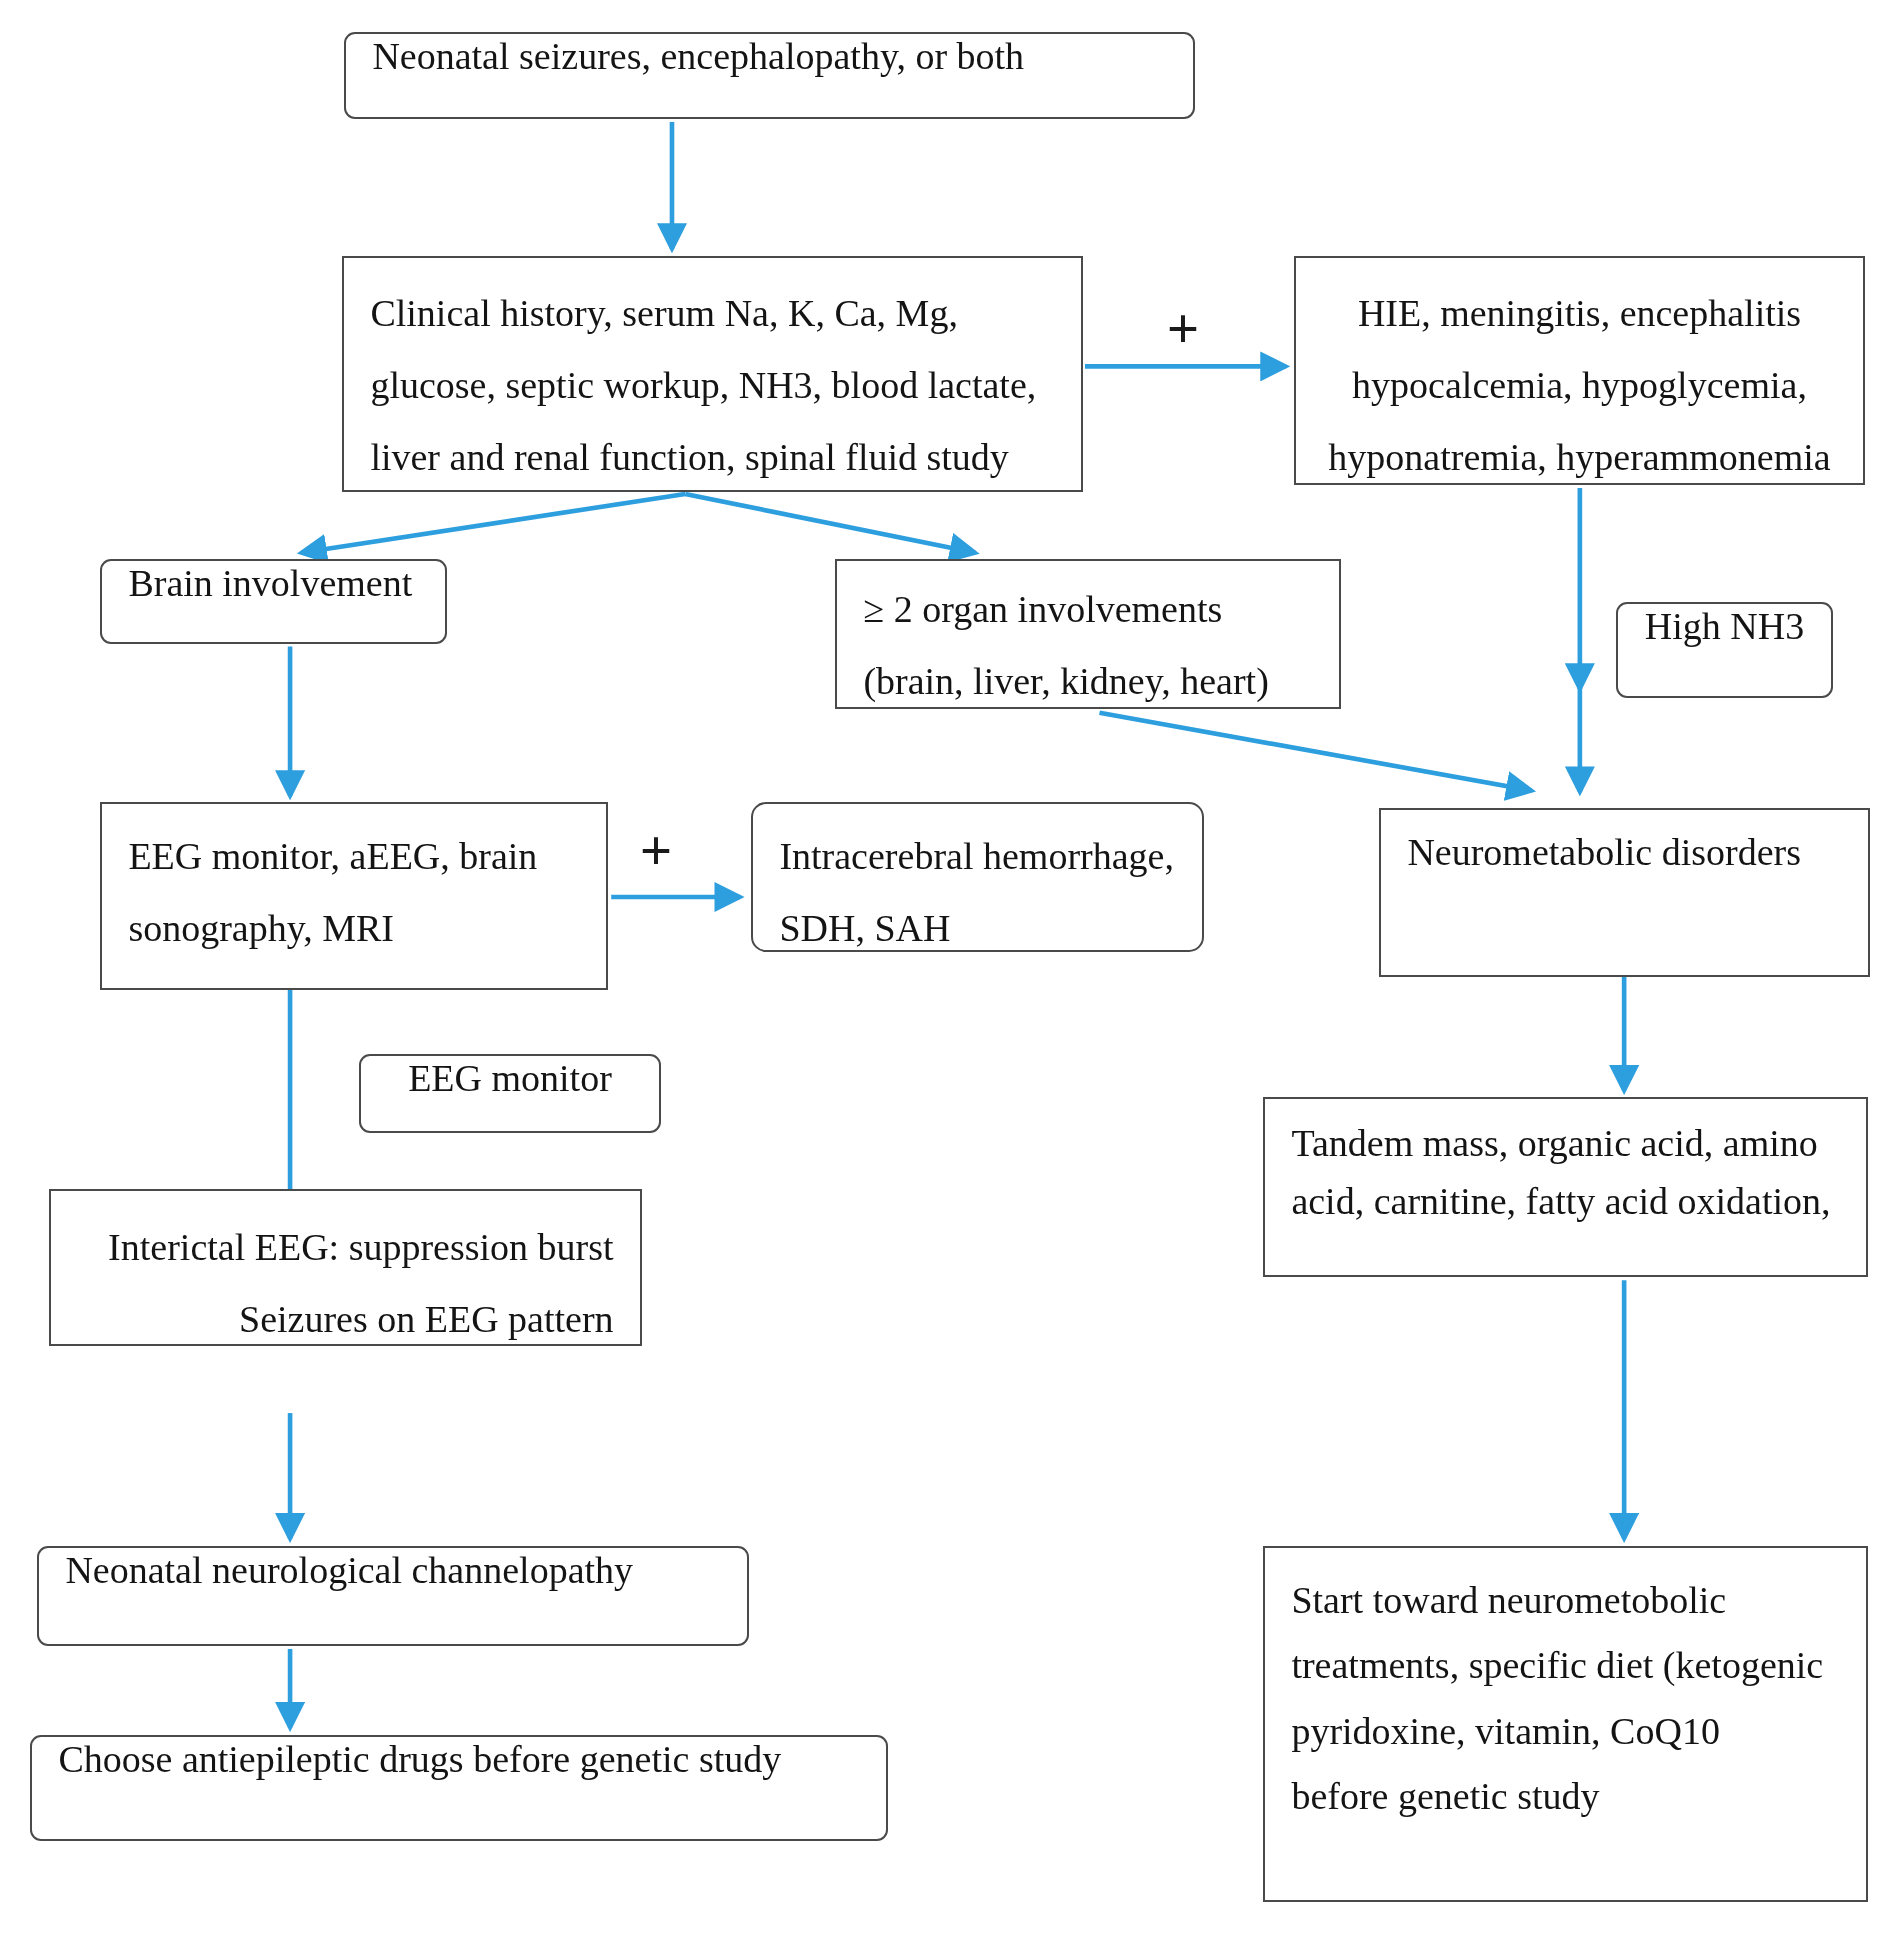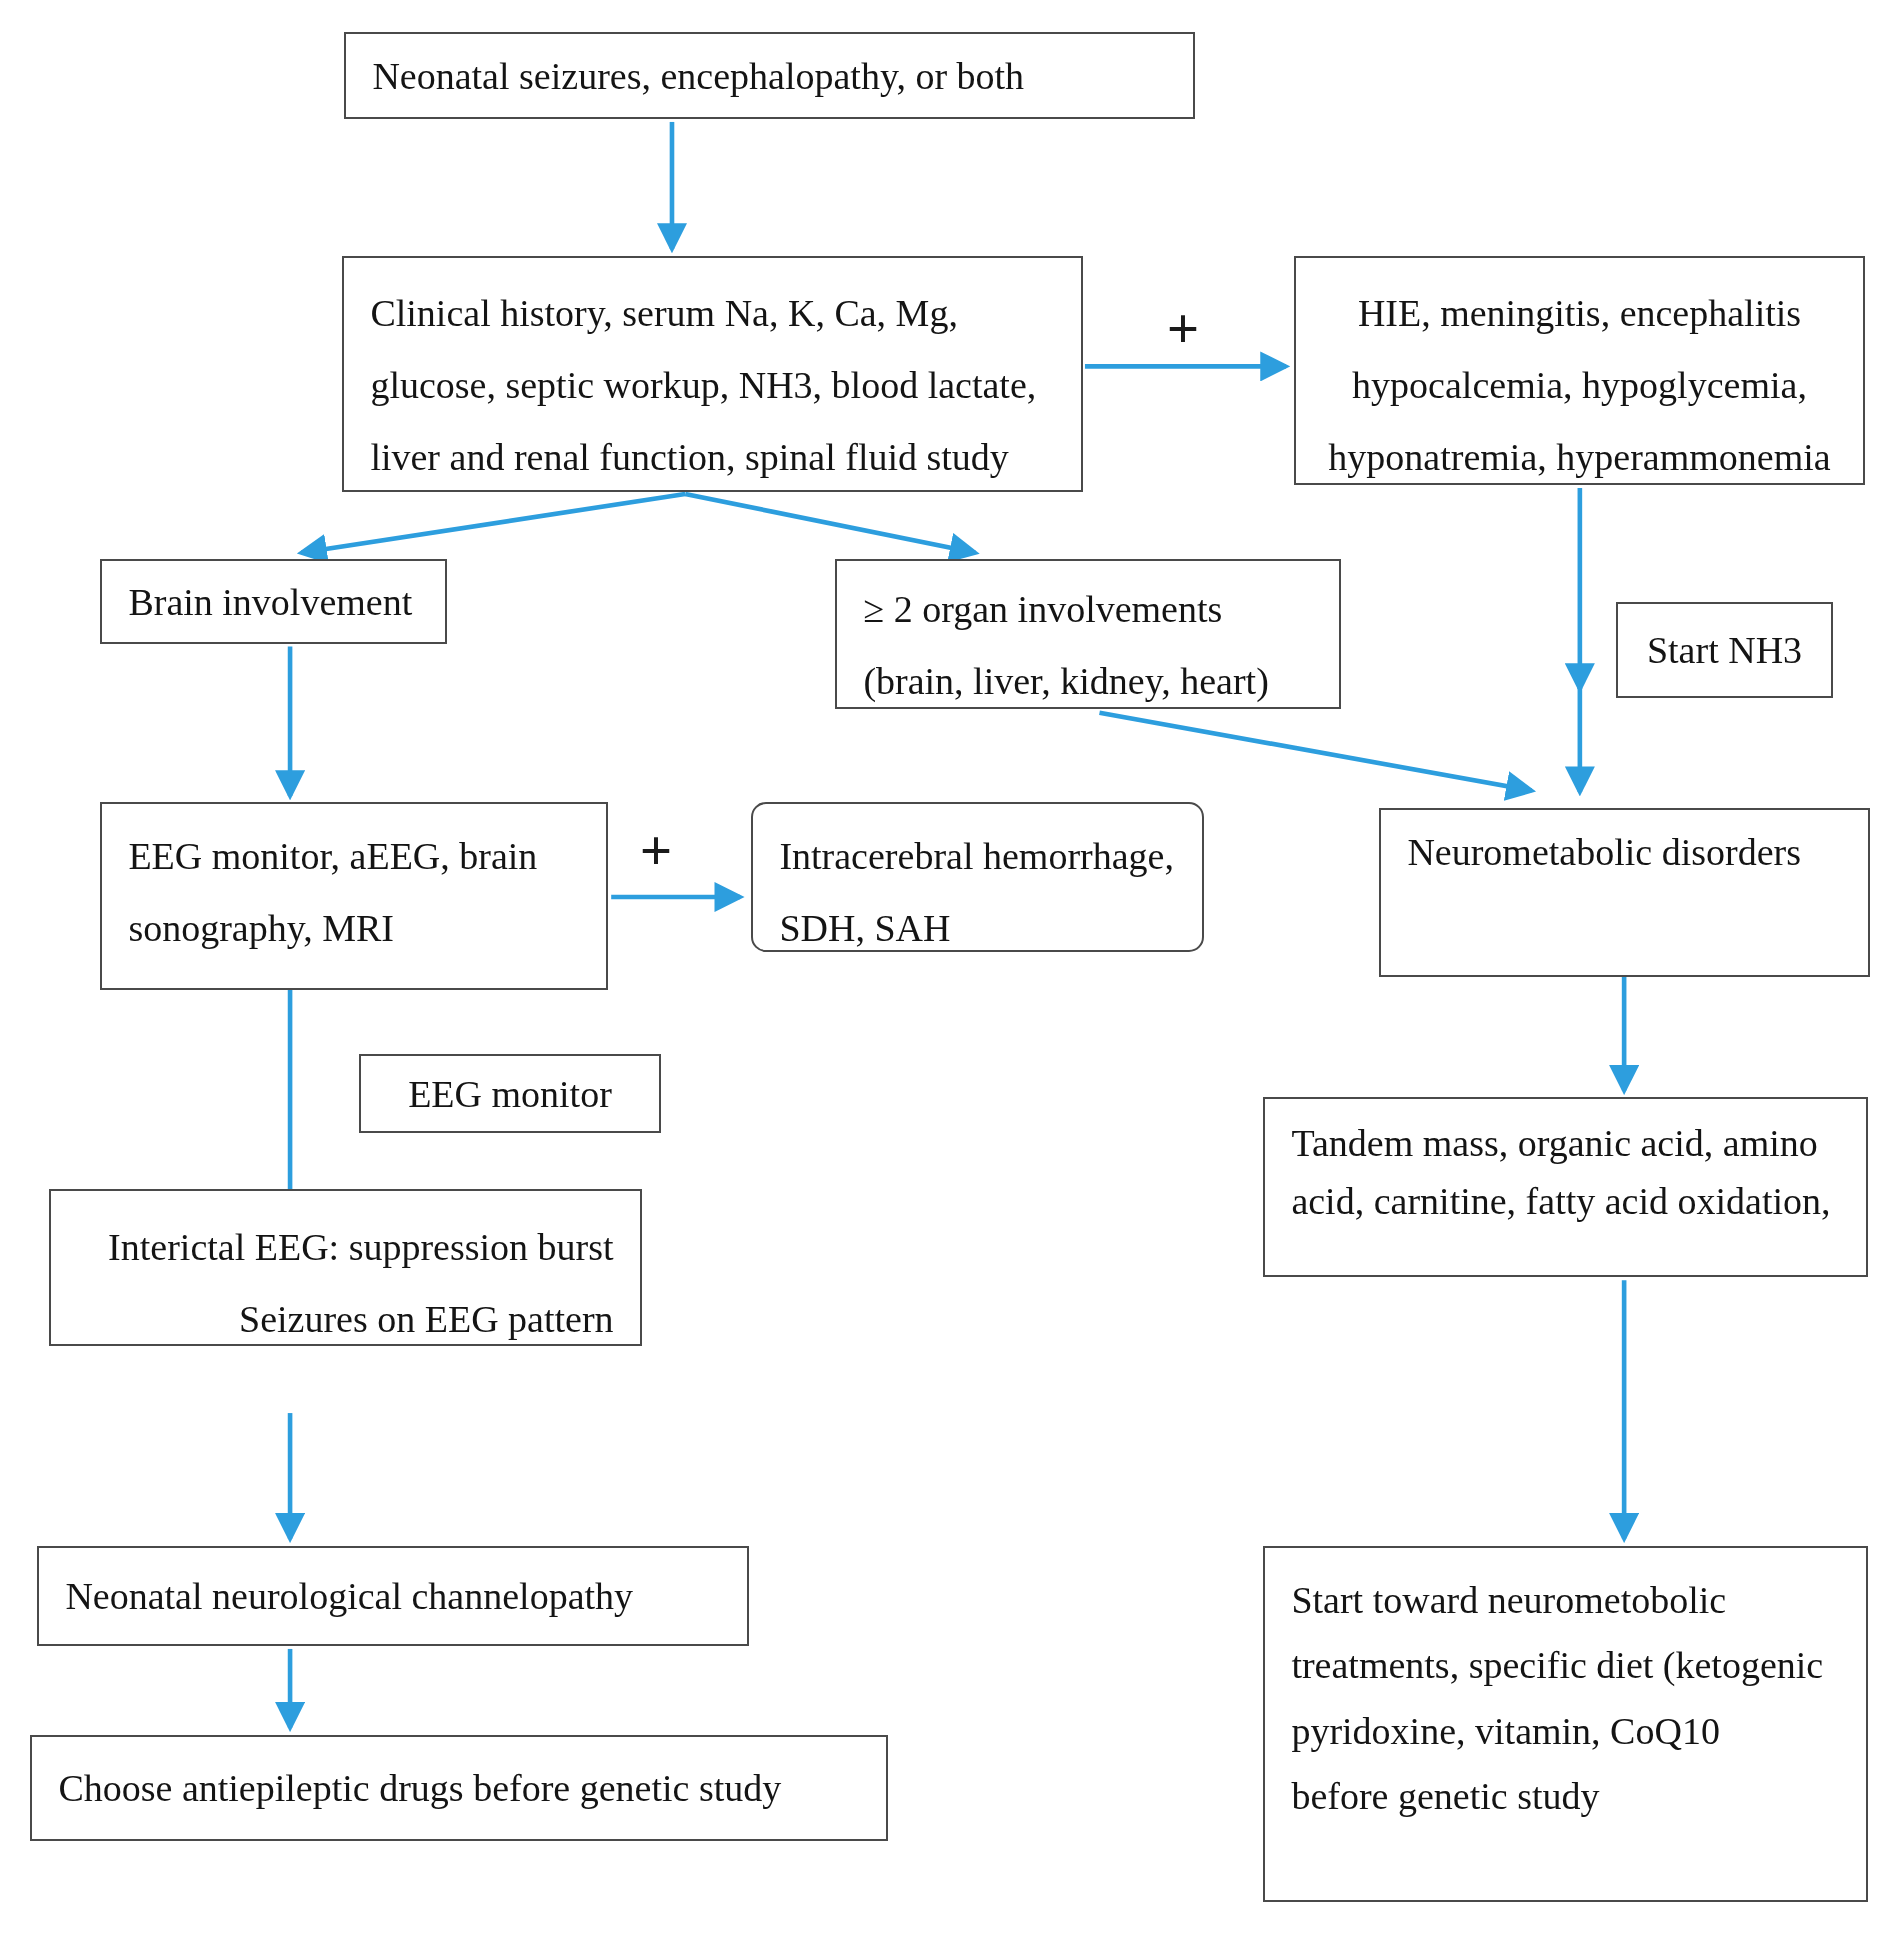--- a/index.html
+++ b/index.html
@@ -22,21 +22,21 @@
   #ah path{fill:var(--arrow);}
   .node{
     position:absolute;
     box-sizing:border-box;
     border:2.6px solid var(--border);
     background:#fff;
     font-size:38px;
     z-index:2;
   }
   .node .line{white-space:nowrap;}
-  .vcenter{display:flex;flex-direction:column;justify-content:center;padding:0 26.4px;}
+  .vcenter{display:flex;flex-direction:column;padding:0 26.4px;border-radius:11px;}
   .vtop{padding:20px 26.4px 0 26.4px;}
   .multi{padding:18.5px 26.4px 0 26.4px;line-height:1.9;}
   .multi-tight{padding:14.5px 26.4px 0 26.4px;line-height:1.55;}
   .multi-treat{padding:20px 26.4px 0 26.4px;line-height:1.72;}
   .center{align-items:center;text-align:center;}
   .plus{
     position:absolute;z-index:3;
     font-size:57px;font-weight:bold;
     color:#1a1a1a;
     font-family:"Liberation Serif","DejaVu Serif",serif;
@@ -92,21 +92,21 @@
   <div class="node vcenter" style="left:100px;top:559px;width:347px;height:85px;">
     <div class="line">Brain involvement</div>
   </div>
 
   <div class="node multi" style="left:835px;top:559px;width:506px;height:150px;padding-top:12px;">
     <div class="line">≥ 2 organ involvements</div>
     <div class="line">(brain, liver, kidney, heart)</div>
   </div>
 
   <div class="node vcenter center" style="left:1616px;top:602px;width:217px;height:96px;">
-    <div class="line">Start NH3</div>
+    <div class="line">High NH3</div>
   </div>
 
   <div class="node multi" style="left:100px;top:802px;width:508px;height:188px;padding-top:16px;">
     <div class="line">EEG monitor, aEEG, brain</div>
     <div class="line">sonography, MRI</div>
   </div>
 
   <div class="node multi" style="left:751px;top:802px;width:453px;height:150px;padding-top:16px;border-radius:15px;">
     <div class="line">Intracerebral hemorrhage,</div>
     <div class="line">SDH, SAH</div>

